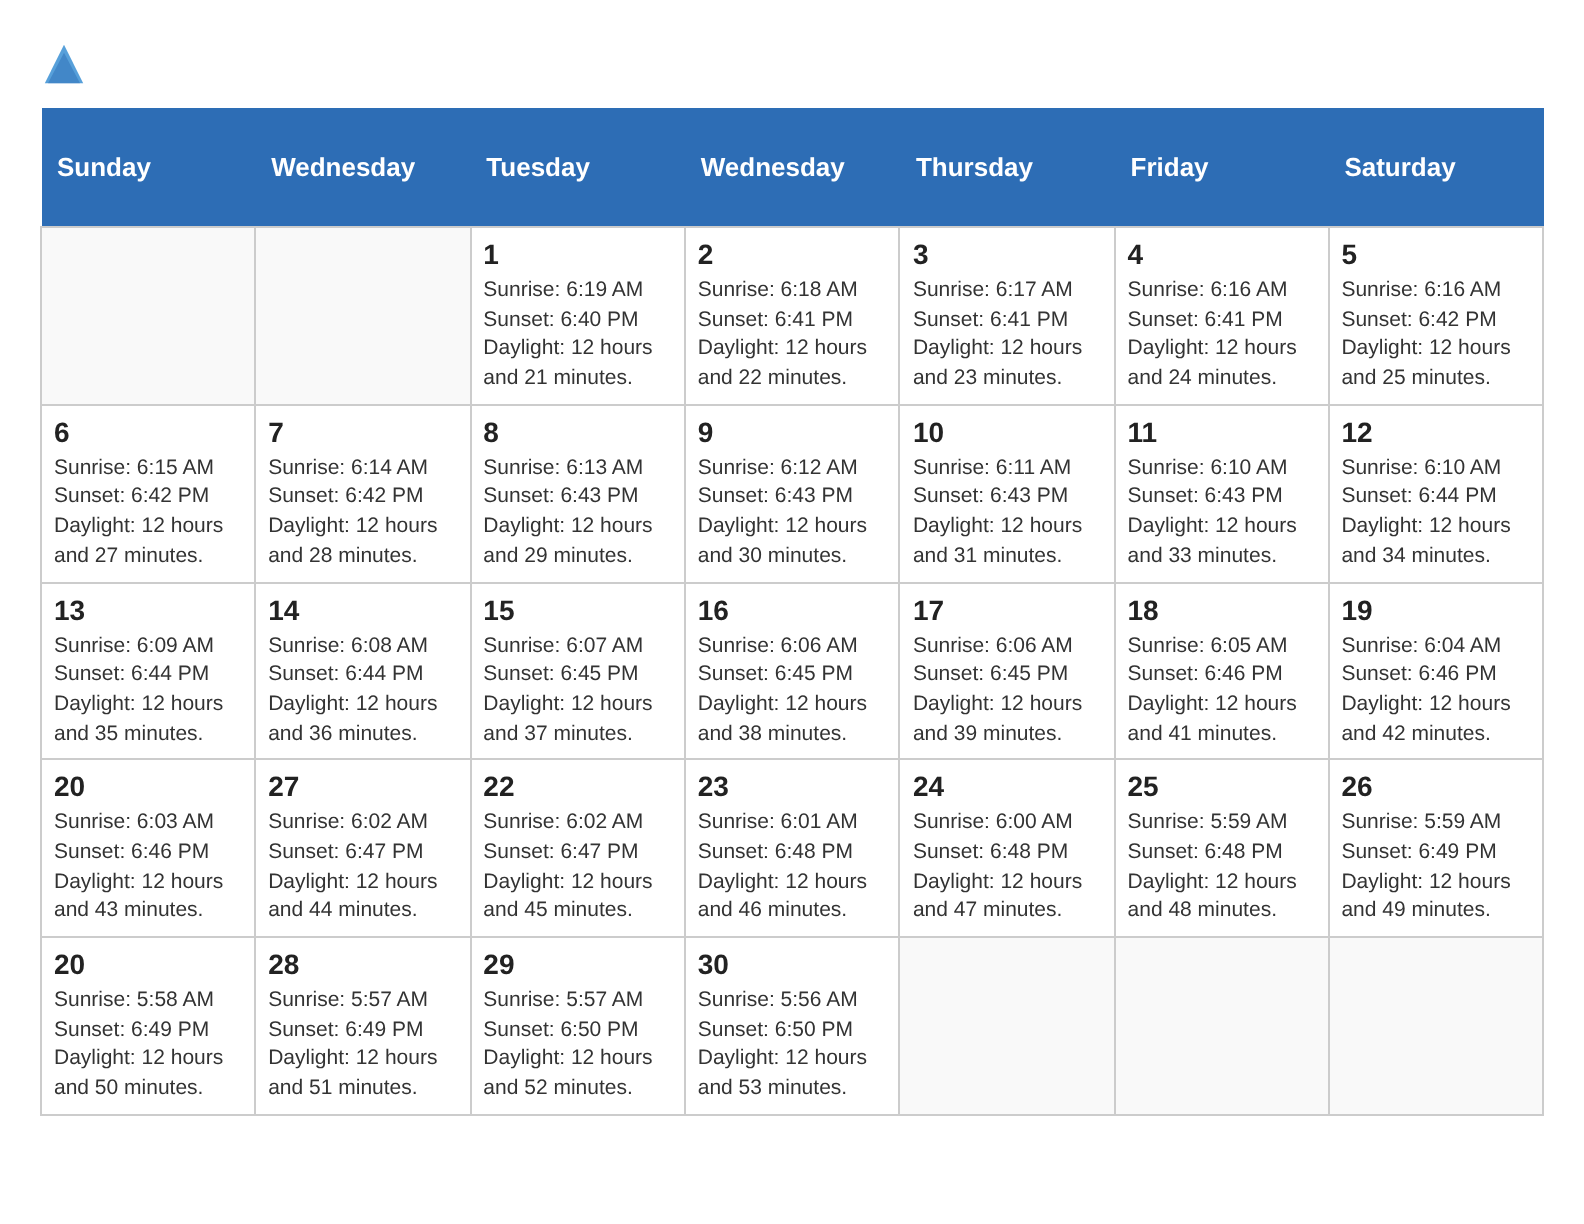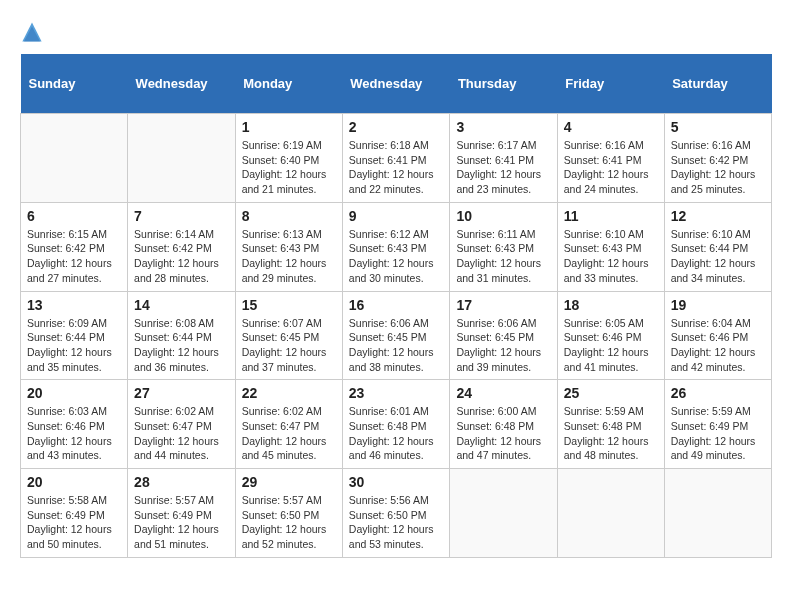--- a/index.html
+++ b/index.html
@@ -106,21 +106,21 @@
     <div class="month-title"></div>
     <div class="location"></div>
   </div>
 </div>
 
 <table class="calendar">
   <thead>
     <tr>
     <th>Sunday</th>
         <th>Wednesday</th>
-        <th>Monday</th>
+        <th>Tuesday</th>
         <th>Wednesday</th>
         <th>Thursday</th>
         <th>Friday</th>
         <th>Saturday</th>
       </tr>
   </thead>
   <tbody id="calendar-body">
   <tr>
         <td class="empty-cell"></td>
         <td class="empty-cell"></td>

